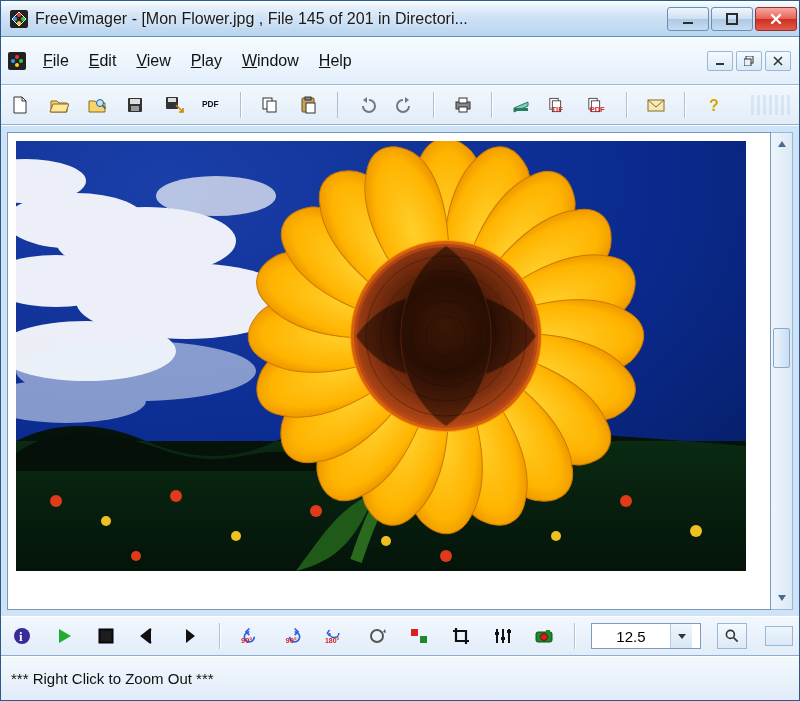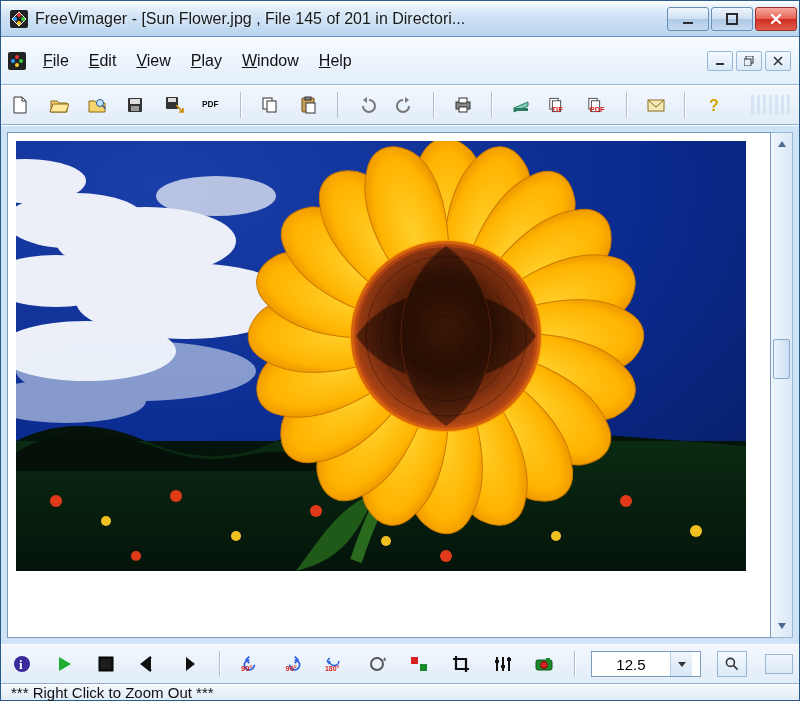--- a/index.html
+++ b/index.html
@@ -185,21 +185,21 @@
   }
   .zoom-btn {
     width: 30px; height: 26px;
     border: 1px solid #9ab7d7;
     background: linear-gradient(to bottom,#f4faff,#dce9f7);
     display:flex;align-items:center;justify-content:center;
     margin-left: 4px;
   }
   
   .statusbar {
-    height: 16px;
+    height: 44px;
     background: linear-gradient(to bottom, #f3f8fd 0%, #e1ecf8 100%);
     border-top: 1px solid #fff;
     display: flex; align-items: center;
     padding: 0 10px;
     font-size: 15px;
     color: #111;
   }
   .hscroll-mini {
     width: 28px; height: 20px;
     border: 1px solid #9ab7d7;
@@ -222,21 +222,21 @@
     <span class="app-icon">
       <svg viewBox="0 0 20 20">
           <rect x="1" y="1" width="18" height="18" rx="2" fill="#222"></rect>
           <path d="M10 3 L17 10 L10 17 L3 10 Z" fill="none" stroke="#fff" stroke-width="1"></path>
           <circle cx="10" cy="6" r="2" fill="#e33"></circle>
           <circle cx="14" cy="10" r="2" fill="#3c3"></circle>
           <circle cx="10" cy="14" r="2" fill="#fc2"></circle>
           <circle cx="6" cy="10" r="2" fill="#39f"></circle>
         </svg>
     </span>
-    <div class="title">FreeVimager - [Sun Flower.jpg , File 145 of 201 in Directori...</div>
+    <div class="title">FreeVimager - [Mon Flower.jpg , File 145 of 201 in Directori...</div>
     <div class="winbtns">
       <div class="winbtn">
         <svg viewBox="0 0 14 14">
             <rect x="2" y="10" width="10" height="2" fill="#2b2b2b"></rect>
           </svg>
       </div>
       <div class="winbtn">
         <svg viewBox="0 0 14 14">
             <rect x="2" y="2" width="10" height="10" fill="none" stroke="#2b2b2b" stroke-width="2"></rect>
           </svg>

